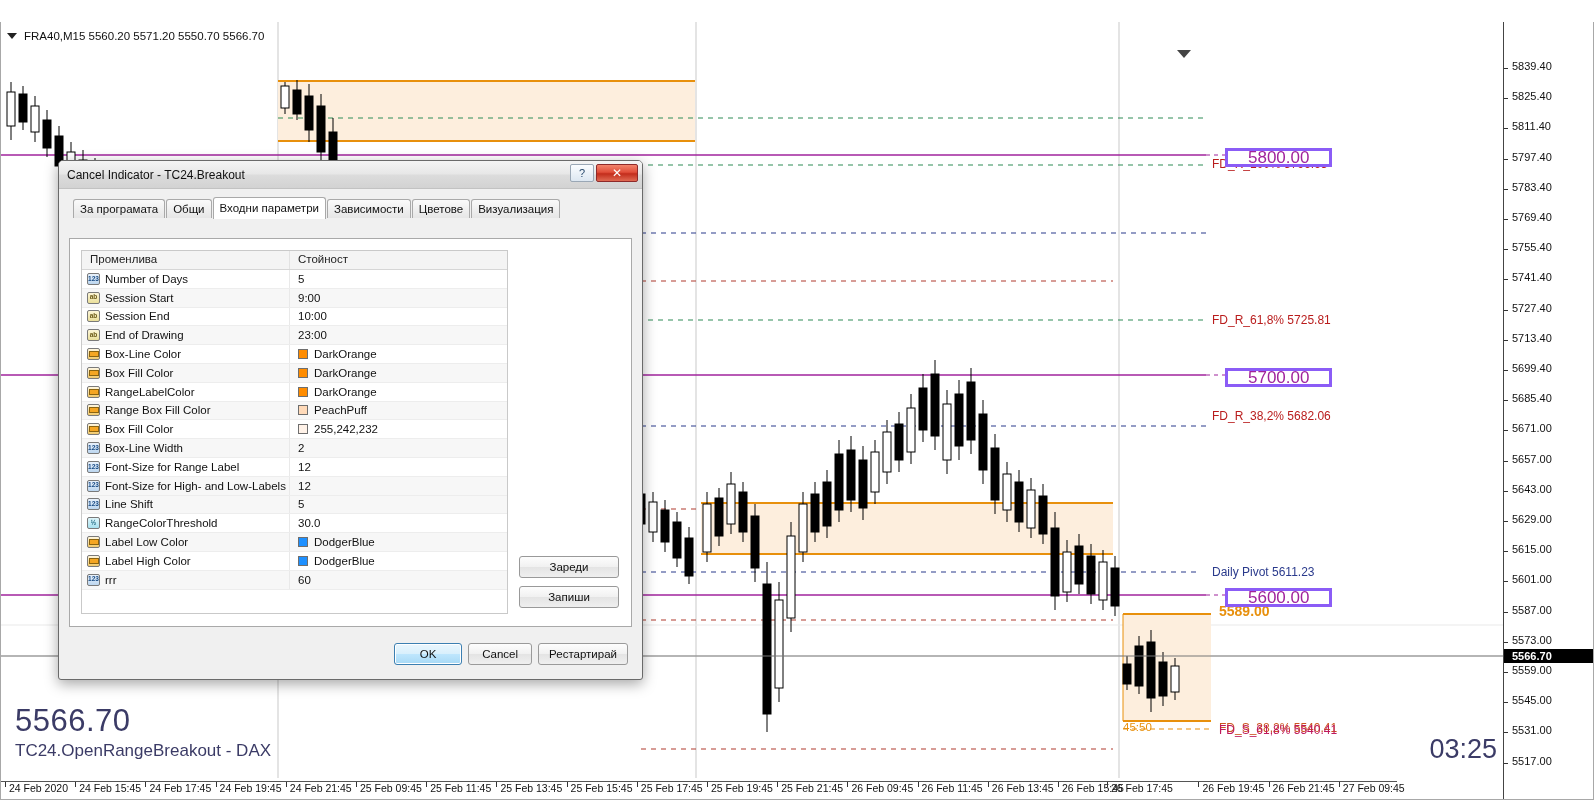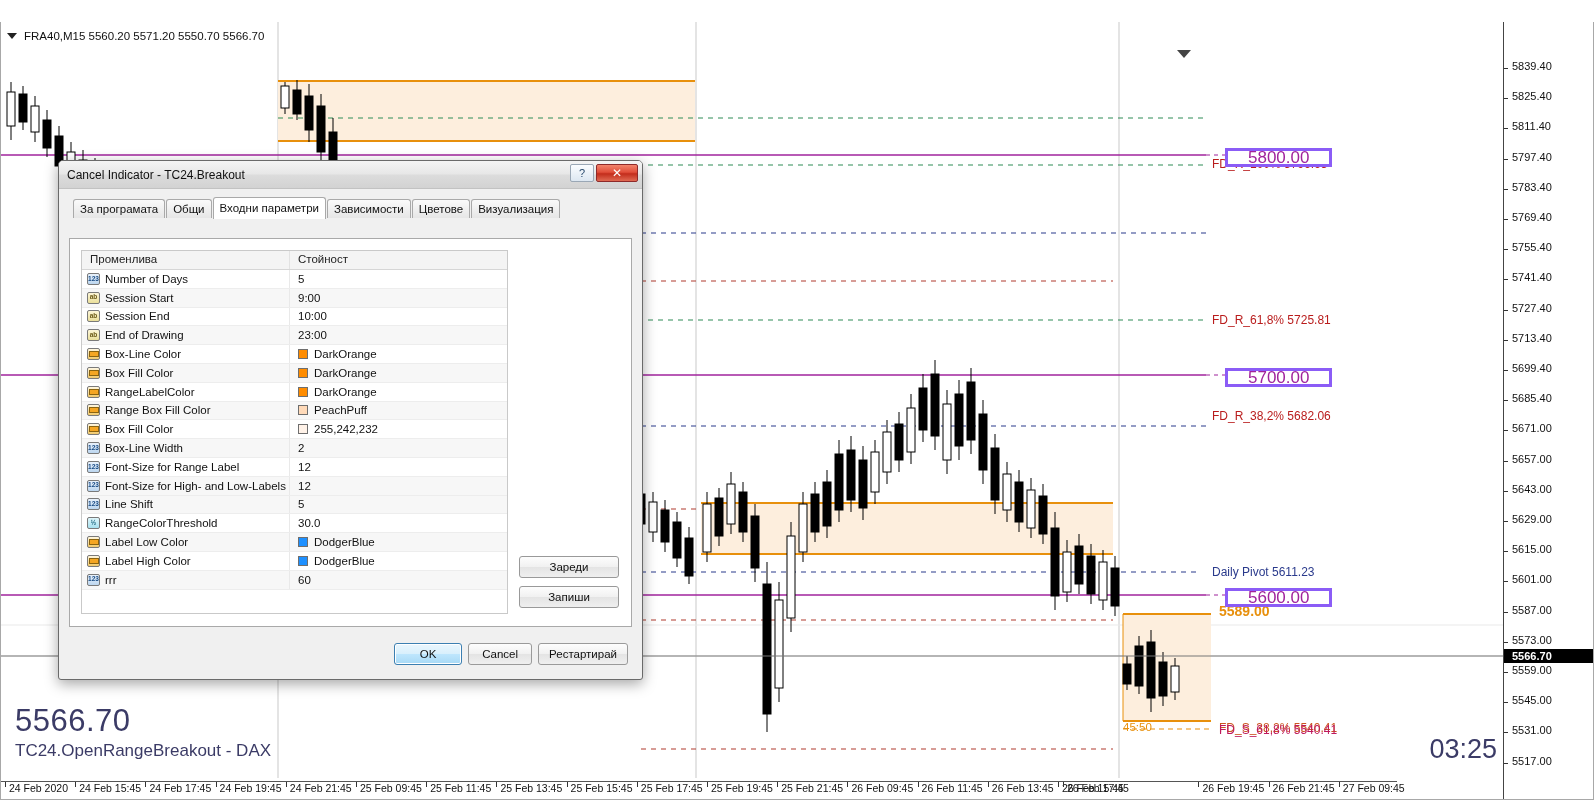--- a/index.html
+++ b/index.html
@@ -610,21 +610,21 @@
         <div class="time-tick" style="left: 425.2px;"><span>25 Feb 11:45</span></div>
         <div class="time-tick" style="left: 495.4px;"><span>25 Feb 13:45</span></div>
         <div class="time-tick" style="left: 565.6px;"><span>25 Feb 15:45</span></div>
         <div class="time-tick" style="left: 635.8px;"><span>25 Feb 17:45</span></div>
         <div class="time-tick" style="left: 706px;"><span>25 Feb 19:45</span></div>
         <div class="time-tick" style="left: 776.2px;"><span>25 Feb 21:45</span></div>
         <div class="time-tick" style="left: 846.4px;"><span>26 Feb 09:45</span></div>
         <div class="time-tick" style="left: 916.6px;"><span>26 Feb 11:45</span></div>
         <div class="time-tick" style="left: 986.8px;"><span>26 Feb 13:45</span></div>
         <div class="time-tick" style="left: 1057px;"><span>26 Feb 15:45</span></div>
-        <div class="time-tick" style="left: 1062px;"><span>26 Feb 17:45</span></div>
+        <div class="time-tick" style="left: 1106px;"><span>26 Feb 17:45</span></div>
         <div class="time-tick" style="left: 1197.4px;"><span>26 Feb 19:45</span></div>
         <div class="time-tick" style="left: 1267.6px;"><span>26 Feb 21:45</span></div>
         <div class="time-tick" style="left: 1337.8px;"><span>27 Feb 09:45</span></div>
       </div>
   </div>
 
   <div id="dialog">
     <div id="dlg-titlebar">
       <div id="dlg-title">Cancel Indicator - TC24.Breakout</div>
       <div id="dlg-btns">

